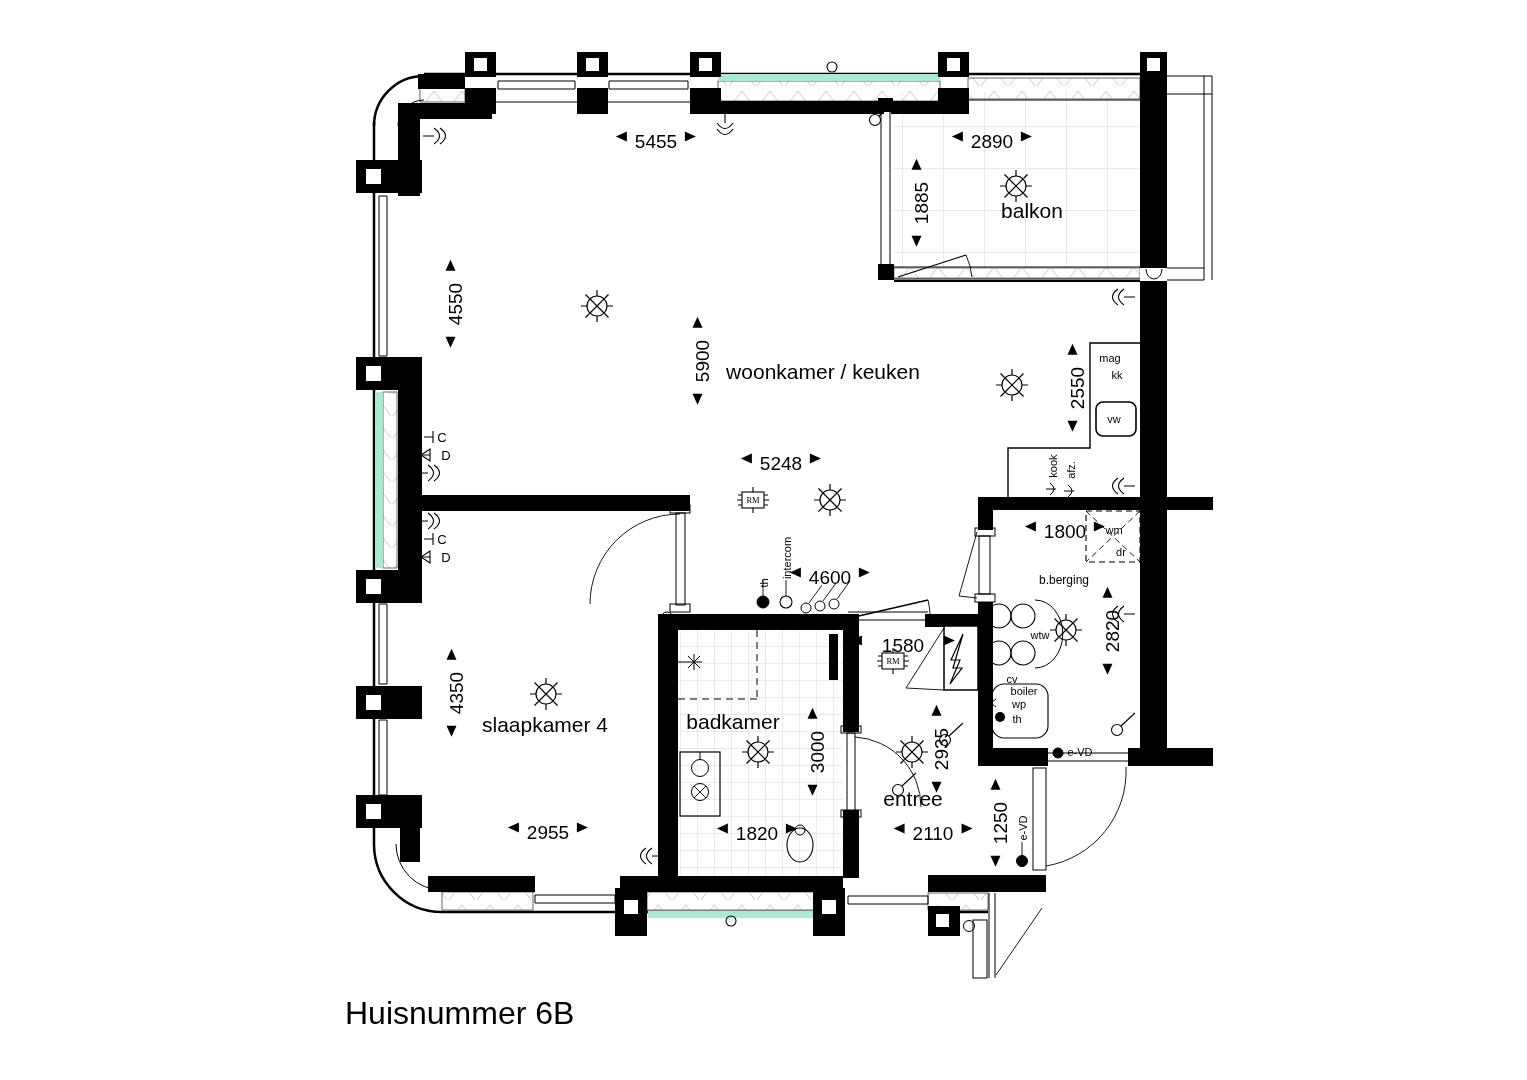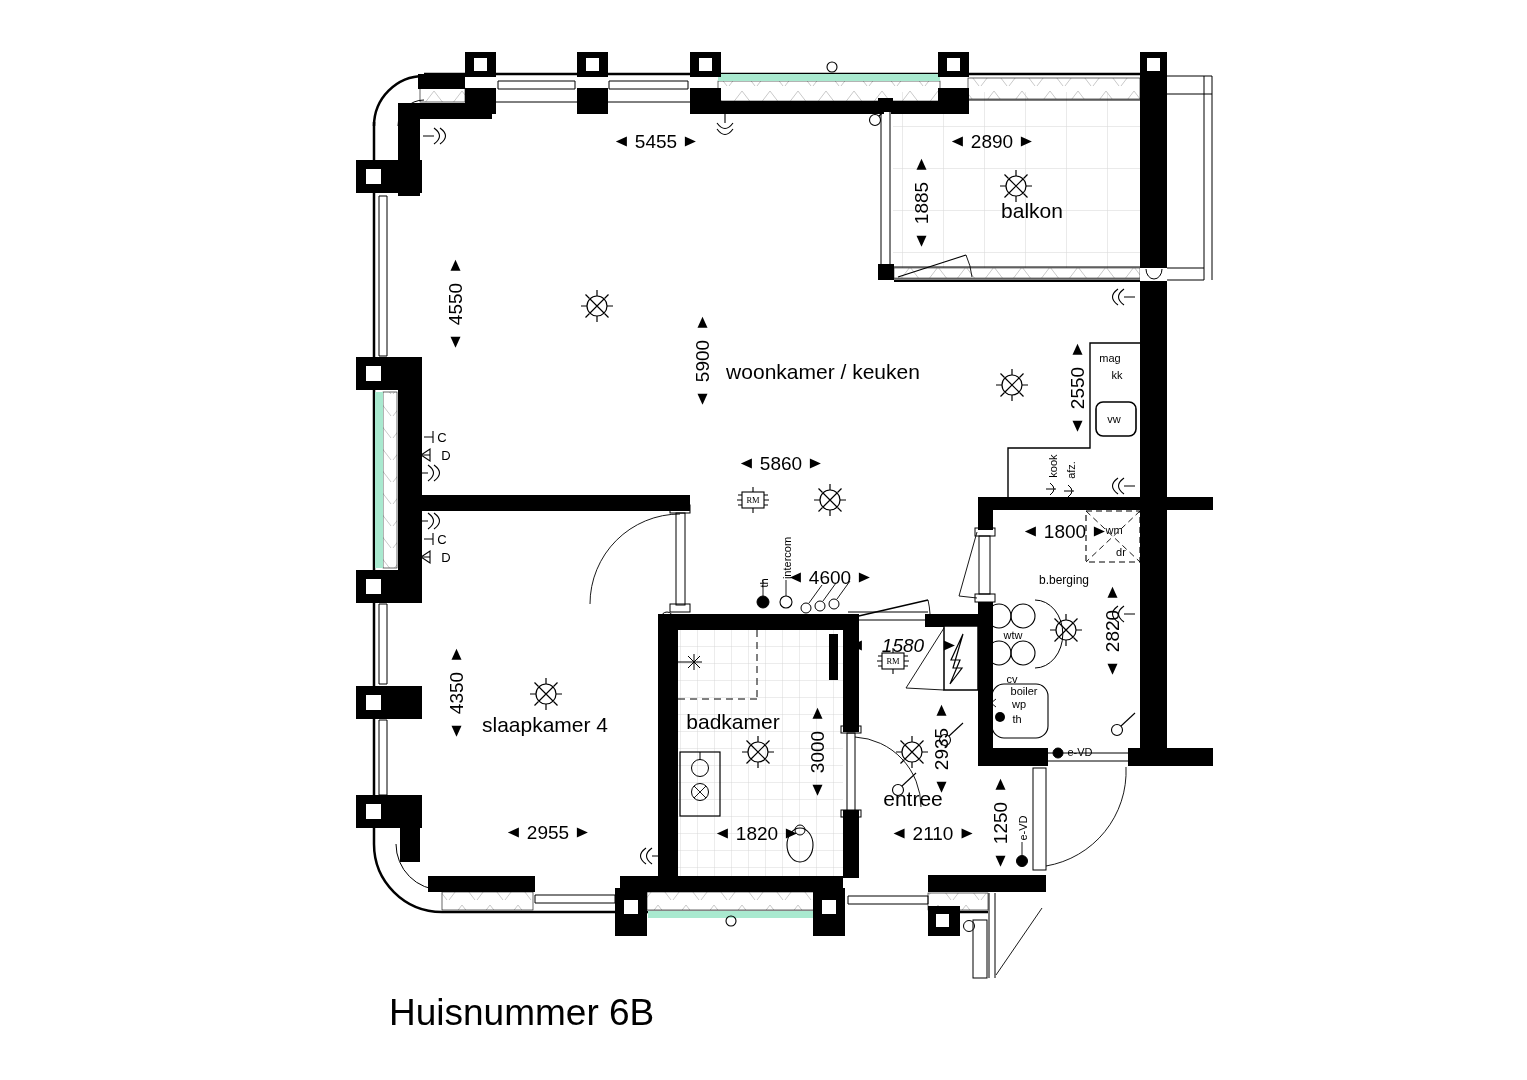--- a/index.html
+++ b/index.html
@@ -6,24 +6,24 @@
   .stage{position:relative;width:1527px;height:1080px;background:#fff;overflow:hidden;
          font-family:"Liberation Sans", sans-serif;color:#000;}
   .stage svg{position:absolute;left:0;top:0;}
   .lbl{position:absolute;transform:translate(-50%,-50%);white-space:nowrap;
        font-size:11px;line-height:1;}
   .lbl.room{font-size:21px;}
   .lbl.room-sm{font-size:12px;}
   .lbl.cd{font-size:13px;}
   .lbl.rm{font-size:8.5px;letter-spacing:0;font-family:Liberation Serif, serif;}
   .lbl.rot{writing-mode:vertical-rl;transform:translate(-50%,-50%) rotate(180deg);}
-  .title{position:absolute;font-size:37px;transform:translate(0,-50%);margin-left:44px;}
-  .dim{position:absolute;transform:translate(-50%,-50%);display:flex;align-items:center;
+  .title{position:absolute;font-size:32px;transform:translate(0,-50%);}
+  .dim{position:absolute;transform:translate(-50%,-50%);display:flex;
        gap:8px;font-size:19px;line-height:1;}
-  .dim.tight{gap:20px;font-style:italic;}
+  .dim.tight{gap:20px;}
   .dim.v{flex-direction:column;gap:12px;}
   .dim.v .dtx{writing-mode:vertical-rl;transform:rotate(180deg);}
   .tri{width:0;height:0;border-style:solid;}
   .tri.l{border-width:5.5px 11px 5.5px 0;border-color:transparent #000 transparent transparent;}
   .tri.r{border-width:5.5px 0 5.5px 11px;border-color:transparent transparent transparent #000;}
   .tri.u{border-width:0 5.5px 11px 5.5px;border-color:transparent transparent #000 transparent;}
   .tri.d{border-width:11px 5.5px 0 5.5px;border-color:#000 transparent transparent transparent;}
 </style>
 </head>
 <body>
@@ -326,21 +326,21 @@
 <span class="lbl room" style="left:913px;top:798px">entree</span>
 <span class="lbl room-sm" style="left:1064px;top:580px">b.berging</span>
 
 <span class="lbl" style="left:1110px;top:358px">mag</span>
 <span class="lbl" style="left:1117px;top:375px">kk</span>
 <span class="lbl" style="left:1114px;top:419px">vw</span>
 <span class="lbl rot" style="left:1053px;top:466px">kook</span>
 <span class="lbl rot" style="left:1071px;top:470px">afz.</span>
 <span class="lbl" style="left:1114px;top:530px">wm</span>
 <span class="lbl" style="left:1121px;top:552px">dr</span>
-<span class="lbl" style="left:1013px;top:635px">wtw</span>
+<span class="lbl" style="left:1040px;top:635px">wtw</span>
 <span class="lbl" style="left:1012px;top:679px">cv</span>
 <span class="lbl" style="left:1024px;top:691px">boiler</span>
 <span class="lbl" style="left:1019px;top:704px">wp</span>
 <span class="lbl" style="left:1017px;top:719px">th</span>
 <span class="lbl rot" style="left:764px;top:583px">th</span>
 <span class="lbl rot" style="left:787px;top:558px">intercom</span>
 <span class="lbl" style="left:1080px;top:752px">e-VD</span>
 <span class="lbl rot" style="left:1023px;top:828px">e-VD</span>
 <span class="lbl cd" style="left:442px;top:437px">C</span>
 <span class="lbl cd" style="left:446px;top:455px">D</span>
@@ -354,21 +354,21 @@
   <span class="dtx">5455</span>
   <span class="tri r"></span>
 </div>
 <div class="dim" style="left:992px;top:141px">
   <span class="tri l"></span>
   <span class="dtx">2890</span>
   <span class="tri r"></span>
 </div>
 <div class="dim" style="left:781px;top:463px">
   <span class="tri l"></span>
-  <span class="dtx">5860</span>
+  <span class="dtx">5248</span>
   <span class="tri r"></span>
 </div>
 <div class="dim" style="left:1065px;top:531px">
   <span class="tri l"></span>
   <span class="dtx">1800</span>
   <span class="tri r"></span>
 </div>
 <div class="dim" style="left:830px;top:577px">
   <span class="tri l"></span>
   <span class="dtx">4600</span>

